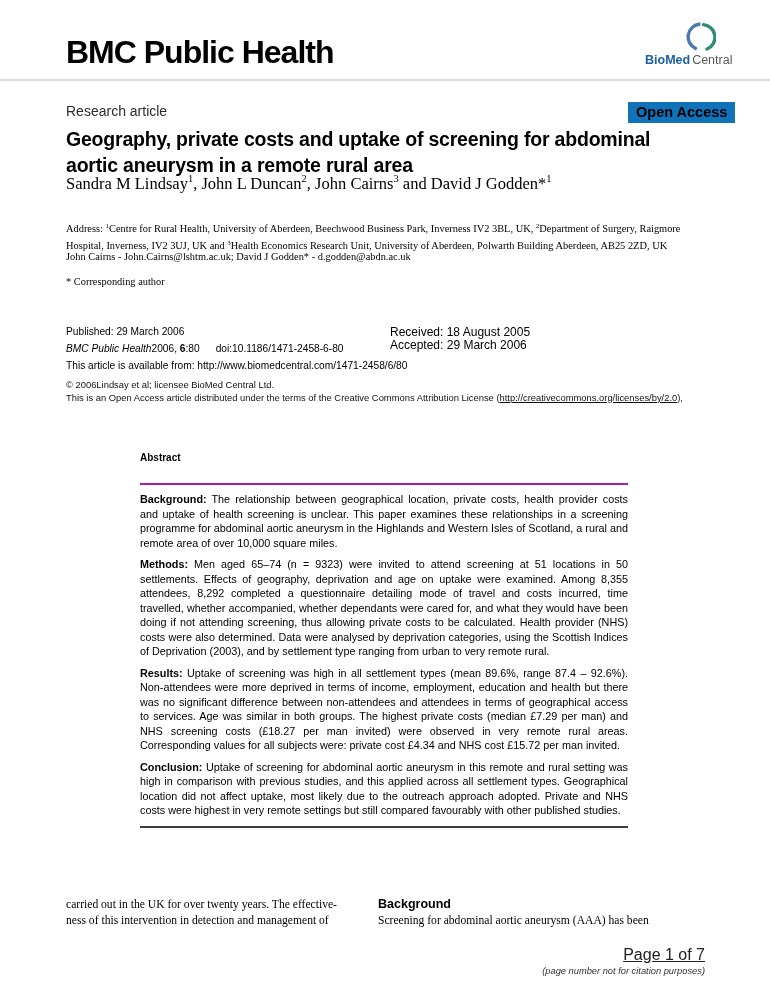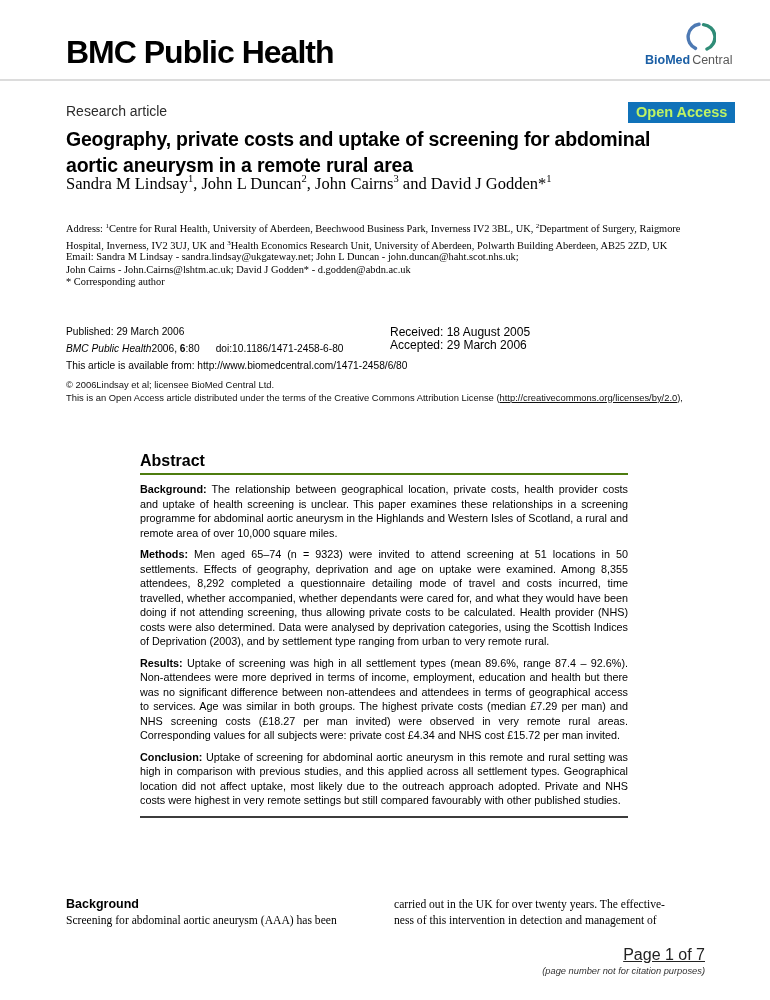--- a/index.html
+++ b/index.html
@@ -23,21 +23,21 @@
   #publisher-logo svg{display:block;margin:0 auto 1px auto;}
   #publisher-name{font-size:12.5px;white-space:nowrap;}
   #publisher-name .biomed{font-weight:bold;color:var(--biomed-blue);}
   #publisher-name .central{color:var(--central-gray);margin-left:2px;}
   #header-rule{position:absolute;left:0;top:79px;width:770px;height:2px;background:#dcdcdc;}
 
   
   #article-type{position:absolute;left:66px;top:103px;font-size:14px;color:#2b2b2b;}
   #open-access-badge{
     position:absolute;left:628px;top:102px;height:21px;line-height:21px;
-    background:var(--accent);color:#bef264;font-weight:bold;font-size:14.5px;padding:0 8px;
+    background:var(--accent);color:#000000;font-weight:bold;font-size:14.5px;padding:0 8px;
   }
 
   
   #article-title{position:absolute;left:66px;top:126px;width:645px;font-size:19.5px;line-height:26px;font-weight:bold;letter-spacing:-0.2px;}
   #byline{position:absolute;left:66px;top:173px;font-size:16.5px;}
   #byline sup{font-size:10.5px;}
 
   
   #affiliations{position:absolute;left:66px;top:219px;width:652px;font-size:10.4px;line-height:14px;}
   #affiliations sup{font-size:7px;}
@@ -49,21 +49,21 @@
   #pub-left .row{margin-bottom:6px;}
   #citation-line .doi{margin-left:16px;text-align:right;}
   #pub-right{position:absolute;left:390px;top:326px;font-size:12px;line-height:13px;}
 
   
   #license-block{position:absolute;left:66px;top:379px;width:665px;font-size:9.4px;line-height:12.6px;color:#111;}
   #license-block .underline{text-decoration:underline;}
 
   
   #abstract{position:absolute;left:140px;top:452px;width:488px;border-bottom:2px solid #3c3c3c;padding-bottom:8px;}
-  #abstract h2{font-size:16px;font-weight:bold;border-bottom:2px solid #4d7c0f;padding-bottom:3px;}
+  #abstract h2{font-size:10px;font-weight:bold;border-bottom:2px solid #a21caf;padding-bottom:20px;}
   #abstract p{font-size:10.8px;line-height:14.5px;text-align:justify;margin-top:7px;}
   #abstract p b{font-weight:bold;}
 
   
   #body-columns{position:absolute;left:66px;top:897px;width:640px;display:flex;}
   #col-left{width:306px;margin-right:22px;}
   #col-right{width:312px;}
   #body-columns h3{font-size:12.5px;font-weight:bold;margin-bottom:2px;}
   #body-columns .bodytext{font-size:11.6px;line-height:16px;text-align:justify;}
 
@@ -99,21 +99,20 @@
 
 <div id="byline" class="serif">
   <span>Sandra M Lindsay</span><sup>1</sup><span>, </span><span>John L Duncan</span><sup>2</sup><span>, </span><span>John Cairns</span><sup>3</sup><span> and </span><span>David J Godden*</span><sup>1</sup>
 </div>
 
 <div id="affiliations" class="serif">
   <span>Address: </span><sup>1</sup><span>Centre for Rural Health, University of Aberdeen, Beechwood Business Park, Inverness IV2 3BL, UK, </span><sup>2</sup><span>Department of Surgery, Raigmore Hospital, Inverness, IV2 3UJ, UK and </span><sup>3</sup><span>Health Economics Research Unit, University of Aberdeen, Polwarth Building Aberdeen, AB25 2ZD, UK</span>
 </div>
 
 <div id="email-block" class="serif">
-  <div>Email: Sandra M Lindsay - sandra.lindsay@ukgateway.net; John L Duncan - john.duncan@haht.scot.nhs.uk;</div>
   <div>John Cairns - John.Cairns@lshtm.ac.uk; David J Godden* - d.godden@abdn.ac.uk</div>
 </div>
 <div id="corresponding-author" class="serif">* Corresponding author</div>
 
 <div id="pub-left">
   <div class="row">Published: 29 March 2006</div>
   <div class="row" id="citation-line">
     <i>BMC Public Health</i><span>2006, </span><b>6</b><span>:80</span><span class="doi">doi:10.1186/1471-2458-6-80</span>
   </div>
   <div class="row">
@@ -147,26 +146,26 @@
     <b>Results:</b>
     <span>Uptake of screening was high in all settlement types (mean 89.6%, range 87.4 – 92.6%). Non-attendees were more deprived in terms of income, employment, education and health but there was no significant difference between non-attendees and attendees in terms of geographical access to services. Age was similar in both groups. The highest private costs (median £7.29 per man) and NHS screening costs (£18.27 per man invited) were observed in very remote rural areas. Corresponding values for all subjects were: private cost £4.34 and NHS cost £15.72 per man invited.</span>
   </p>
   <p>
     <b>Conclusion:</b>
     <span>Uptake of screening for abdominal aortic aneurysm in this remote and rural setting was high in comparison with previous studies, and this applied across all settlement types. Geographical location did not affect uptake, most likely due to the outreach approach adopted. Private and NHS costs were highest in very remote settings but still compared favourably with other published studies.</span>
   </p>
 </div>
 
 <div id="body-columns">
+  <div id="col-right">
+    <div class="bodytext serif">carried out in the UK for over twenty years. The effective-</div>
+    <div class="bodytext serif">ness of this intervention in detection and management of</div>
+  </div>
   <div id="col-left">
     <h3>Background</h3>
     <div class="bodytext serif">Screening for abdominal aortic aneurysm (AAA) has been</div>
-  </div>
-  <div id="col-right">
-    <div class="bodytext serif">carried out in the UK for over twenty years. The effective-</div>
-    <div class="bodytext serif">ness of this intervention in detection and management of</div>
   </div>
 </div>
 
 <div id="page-footer">
   <div id="page-number">Page 1 of 7</div>
   <div id="citation-note">(page number not for citation purposes)</div>
 </div>
 
 </body></html>

